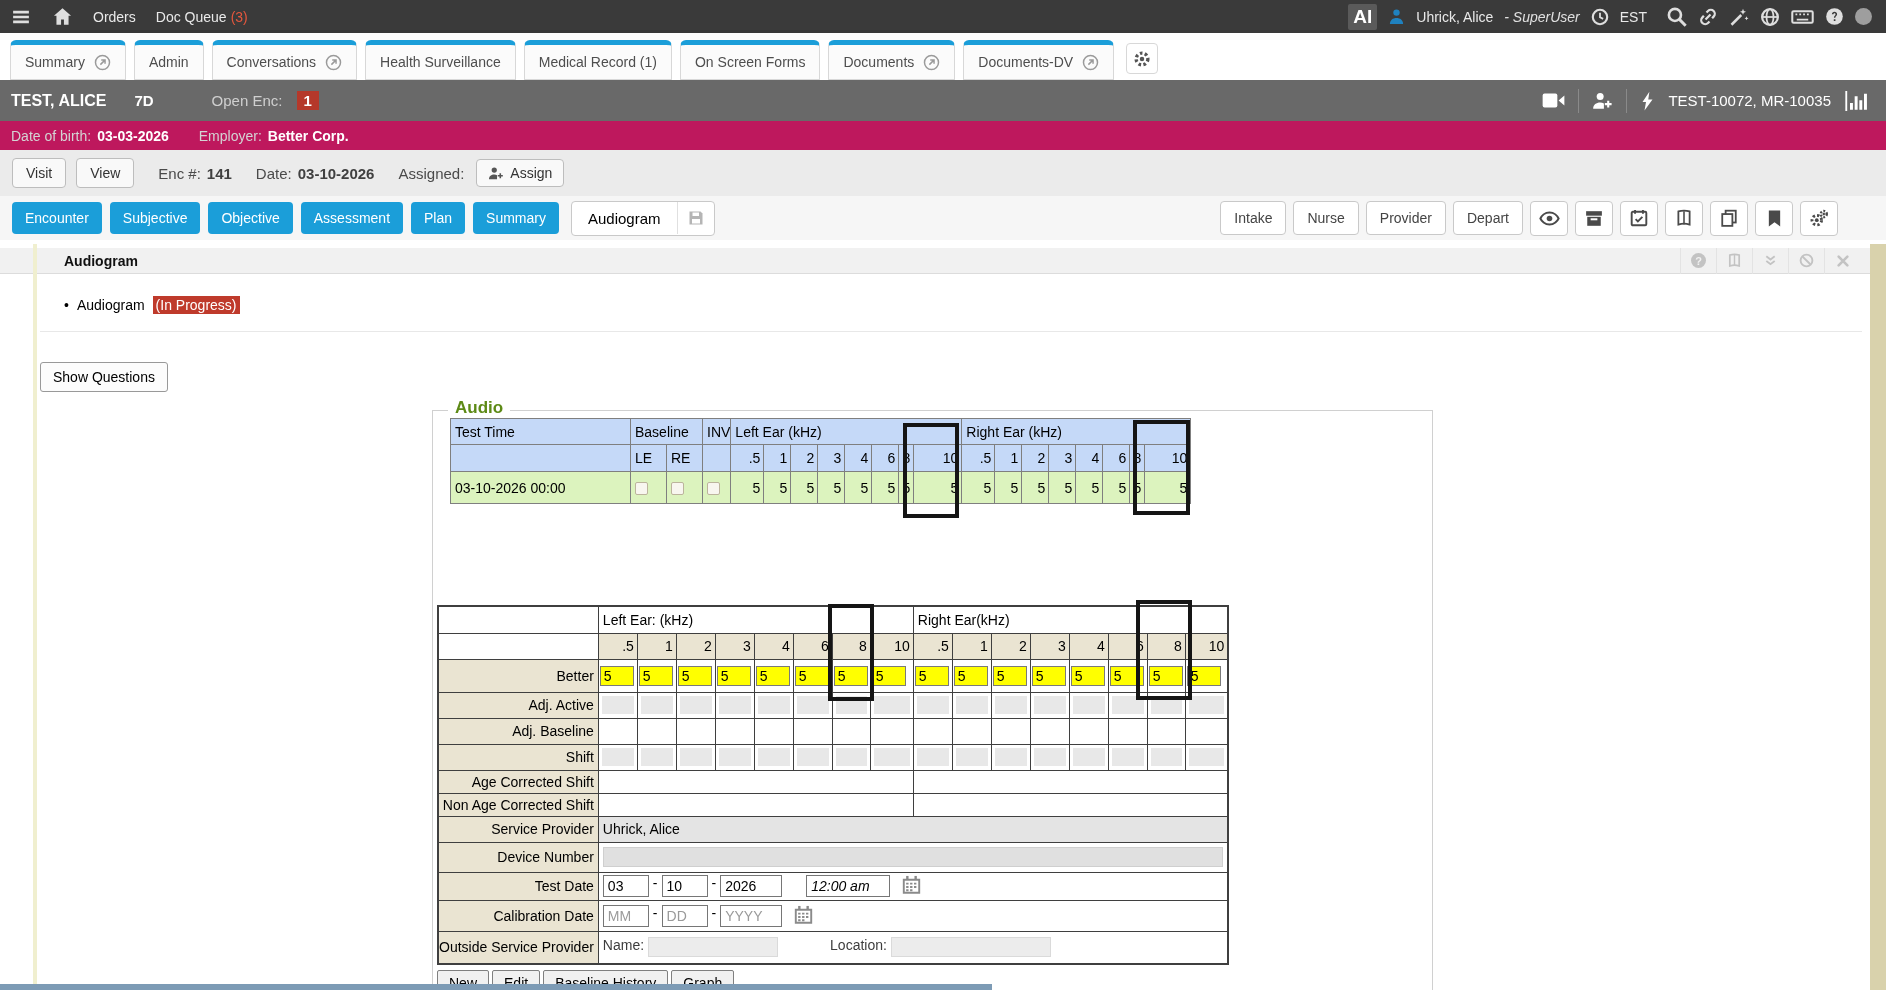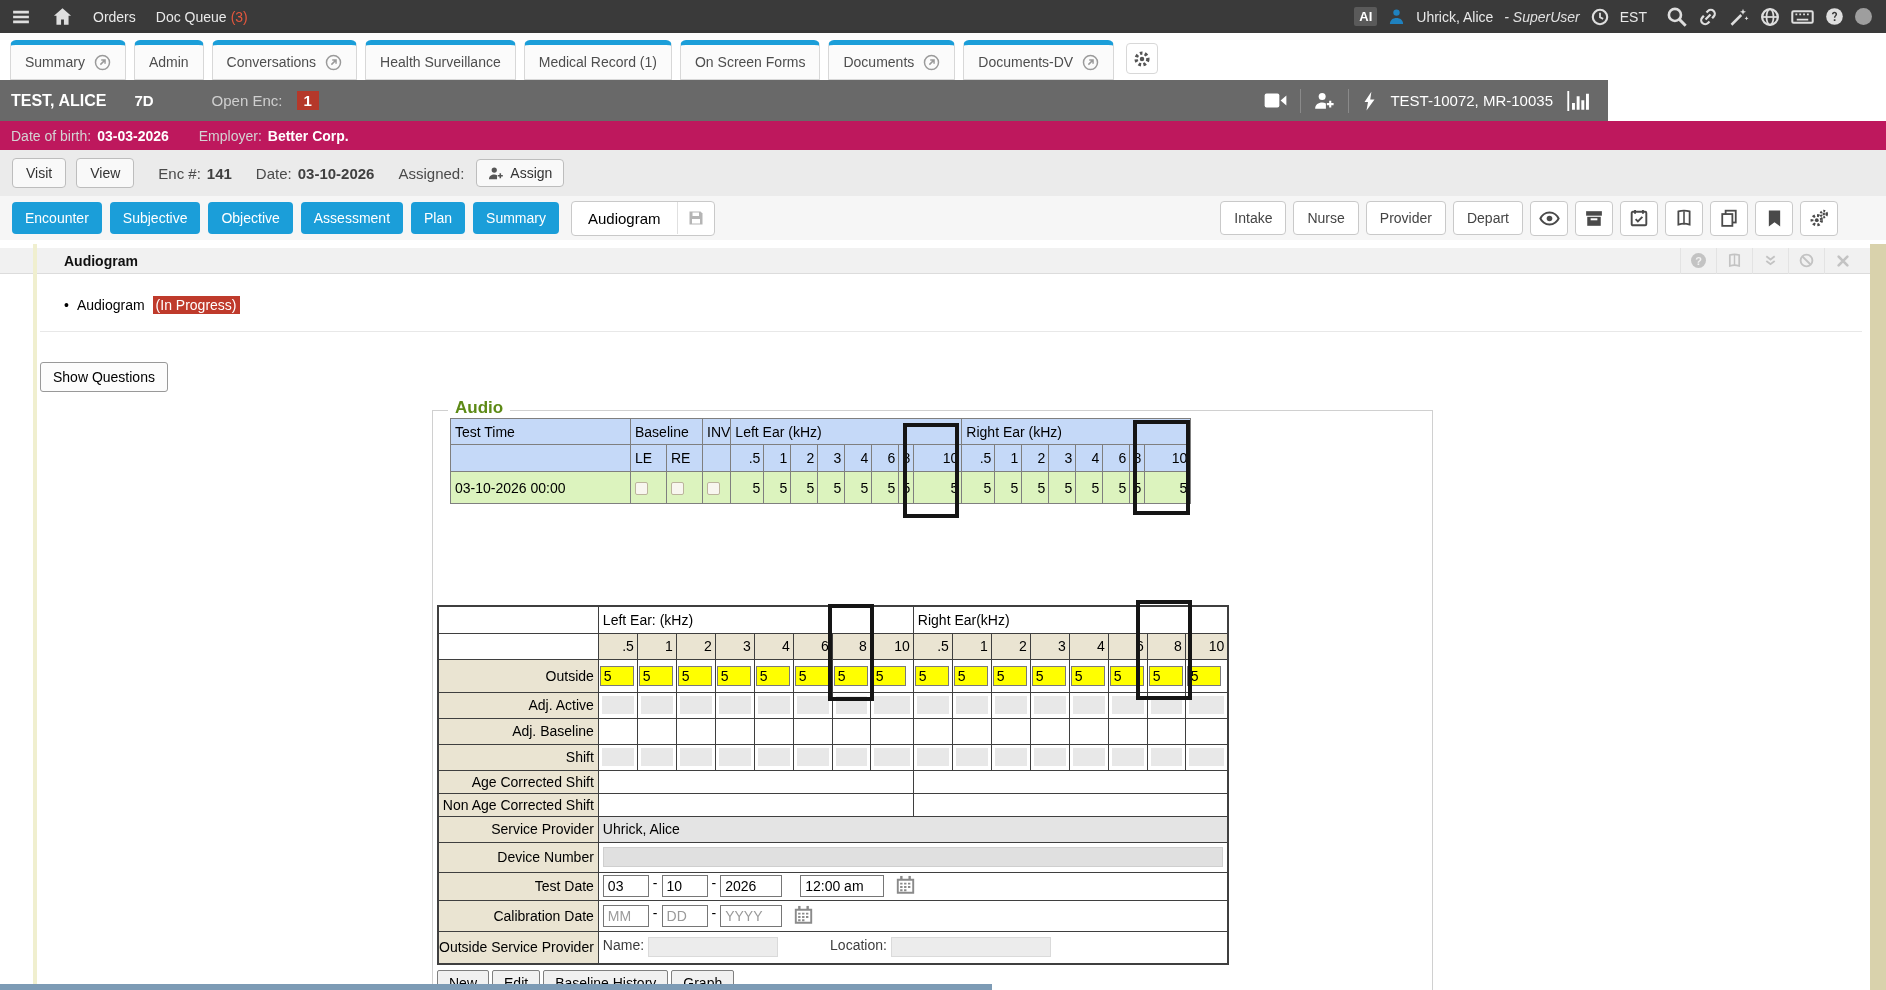--- a/index.html
+++ b/index.html
@@ -8,33 +8,33 @@
   .page { position:relative; width:1886px; height:990px; overflow:hidden; background:#fff; }
   .abs { position:absolute; }
   svg { display:block; }
 
   
   .topbar { left:0; top:0; width:1886px; height:33px; background:#3a3a3a; display:flex; align-items:center; color:#e9e9e9; font-size:14px; }
   .topbar .lft { display:flex; align-items:center; gap:20px; padding-left:10px; }
   .topbar .rgt { margin-left:auto; display:flex; align-items:center; gap:11px; padding-right:14px; }
   .tb-ic { color:#dedede; cursor:pointer; }
   .dq-count { color:#e4573d; margin-left:4px; }
-  .ai-badge { background:#5a5a5a; color:#fff; font-weight:bold; font-size:13px; padding:2px 5px; border-radius:2px; }
+  .ai-badge { background:#5a5a5a; color:#fff; font-weight:bold; font-size:19px; padding:2px 5px; border-radius:2px; }
   .person-blue { color:#1f82c0; }
   .role { font-style:italic; color:#e0e0e0; }
   .gray-dot { width:17px; height:17px; border-radius:50%; background:#9e9e9e; }
 
   
   .tabbar { left:0; top:33px; width:1886px; height:47px; background:#fff; display:flex; align-items:flex-end; padding-left:10px; }
   .tab { height:40px; display:flex; align-items:center; gap:9px; padding:0 14px; background:#fbfbfb; border:1px solid #d8d8d8; border-top:5px solid #1b9ed9; border-radius:6px 6px 0 0; margin-right:8px; font-size:14px; color:#4e4e4e; cursor:pointer; white-space:nowrap; }
   .tab .popout { color:#9a9a9a; }
   .gearbtn { width:32px; height:31px; border:1px solid #d8d8d8; border-radius:4px; background:#fff; display:flex; align-items:center; justify-content:center; color:#555; margin:0 0 6px 4px; cursor:pointer; }
 
   
-  .pbar1 { left:0; top:80px; width:1608px; height:41px; background:#696969; display:flex; align-items:center; color:#fff; font-size:15px; }
+  .pbar1 { left:0; top:80px; width:1886px; height:41px; background:#696969; display:flex; align-items:center; color:#fff; font-size:15px; }
   .pbar1 .name { font-weight:bold; font-size:16px; padding-left:11px; }
   .pbar1 .age { font-weight:bold; margin-left:28px; }
   .pbar1 .oenc { color:#cfcfcf; margin-left:58px; }
   .badge-red { background:#b5382a; color:#fff; font-weight:bold; padding:1px 7px; margin-left:14px; font-size:15px; }
   .pbar1 .rgt { margin-left:auto; display:flex; align-items:center; gap:13px; padding-right:18px; }
   .vsep { width:1px; height:24px; background:#8a8a8a; }
   .pbar2 { left:0; top:121px; width:1886px; height:29px; background:#be185d; display:flex; align-items:center; font-size:14px; color:#d4d4d4; gap:6px; padding-left:11px; }
   .pbar2 b { color:#fff; }
   .pbar2 .sp { width:18px; }
 
@@ -538,21 +538,21 @@
       <td class="fh">.5</td>
       <td class="fh">1</td>
       <td class="fh">2</td>
       <td class="fh">3</td>
       <td class="fh">4</td>
       <td class="fh">6</td>
       <td class="fh">8</td>
       <td class="fh">10</td>
     </tr>
     <tr style="height:33px">
-      <td class="lbl">Outside</td>
+      <td class="lbl">Better</td>
       <td class="wc">
             <input class="yx" value="5" style="">
           </td>
       <td class="wc">
             <input class="yx" value="5" style="">
           </td>
       <td class="wc">
             <input class="yx" value="5" style="">
           </td>
       <td class="wc">
@@ -738,21 +738,21 @@
     </tr>
     <tr style="height:28px">
       <td class="lbl">Test Date</td>
       <td class="wc" colspan="16">
         <div class="flexcell">
           <input class="dtin w46" value="03" style="">
               <span>-</span>
           <input class="dtin w46" value="10" style="">
               <span>-</span>
           <input class="dtin w62" value="2026" style="">
-          <input class="dtin w84" style="margin-left: 14px;" value="12:00 am">
+          <input class="dtin w84" style="margin-left: 20px; font-style: italic;" value="12:00 am">
           <span class="calic">
                 <svg width="19" height="19" viewBox="0 0 16 16" fill="currentColor">
                   <path d="M1.5 4h13v11h-13z" fill="none" stroke="currentColor" stroke-width="1.6"></path>
                   <rect x="3.5" y="0.8" width="2" height="3"></rect>
                   <rect x="10.5" y="0.8" width="2" height="3"></rect>
                   <path d="M3.5 6.5h2v1.6h-2zM6.8 6.5h2v1.6h-2zM10.1 6.5h2v1.6h-2zM3.5 9.3h2v1.6h-2zM6.8 9.3h2v1.6h-2zM10.1 9.3h2v1.6h-2zM3.5 12.1h2v1.6h-2zM6.8 12.1h2v1.6h-2z"></path>
                 </svg>
               </span>
         </div>
       </td>

